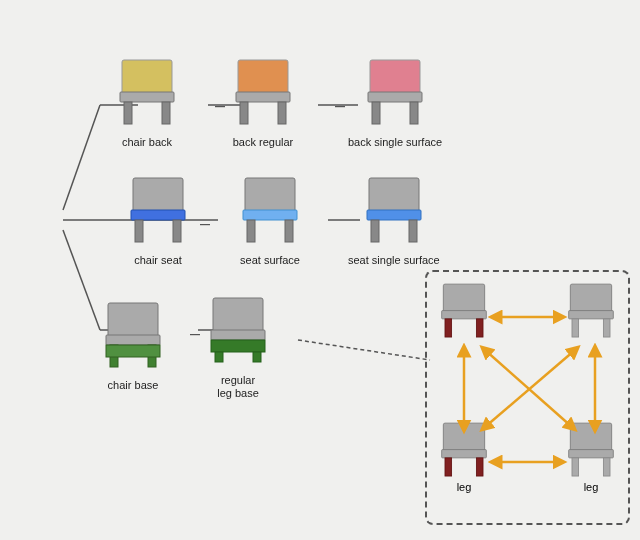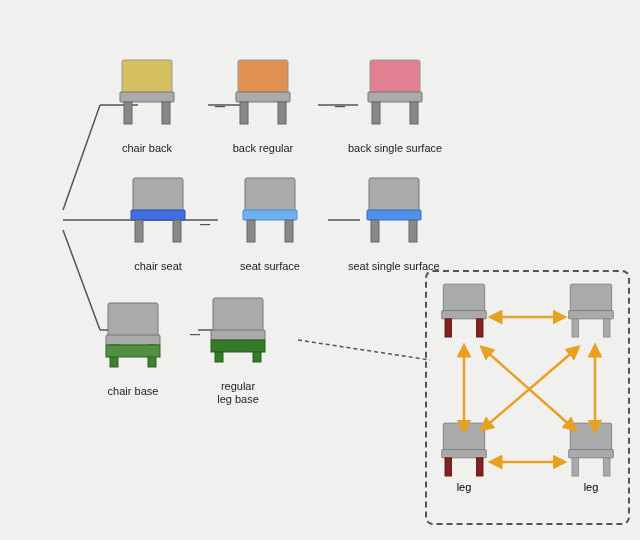--- a/index.html
+++ b/index.html
@@ -32,21 +32,21 @@
     .chair-item {
       position: absolute;
       display: flex;
       flex-direction: column;
       align-items: center;
       font-size: 11px;
       color: #222;
     }
 
     .chair-label {
-      margin-top: 12px;
+      margin-top: 6px;
       text-align: center;
       line-height: 1.2;
     }
 
     
     .chair-svg {
       width: 70px;
       height: 75px;
     }
 

